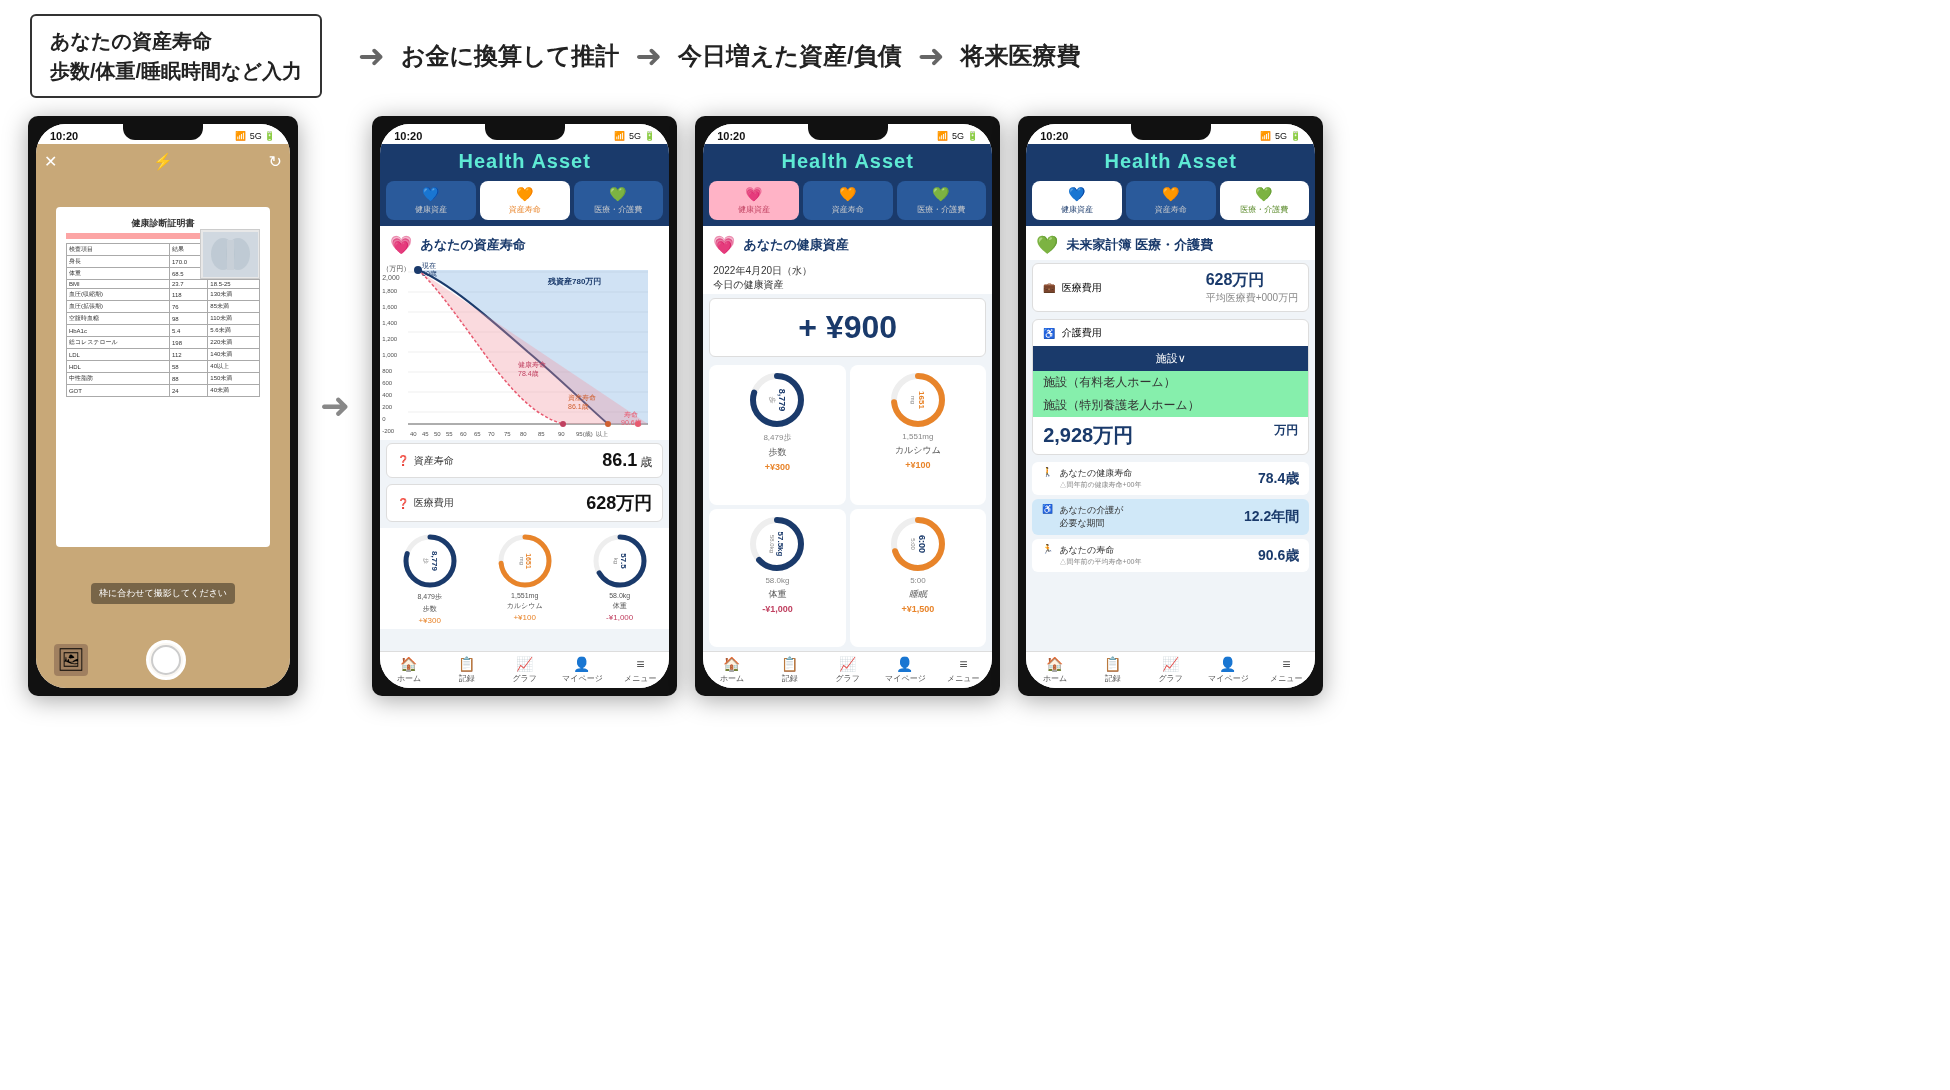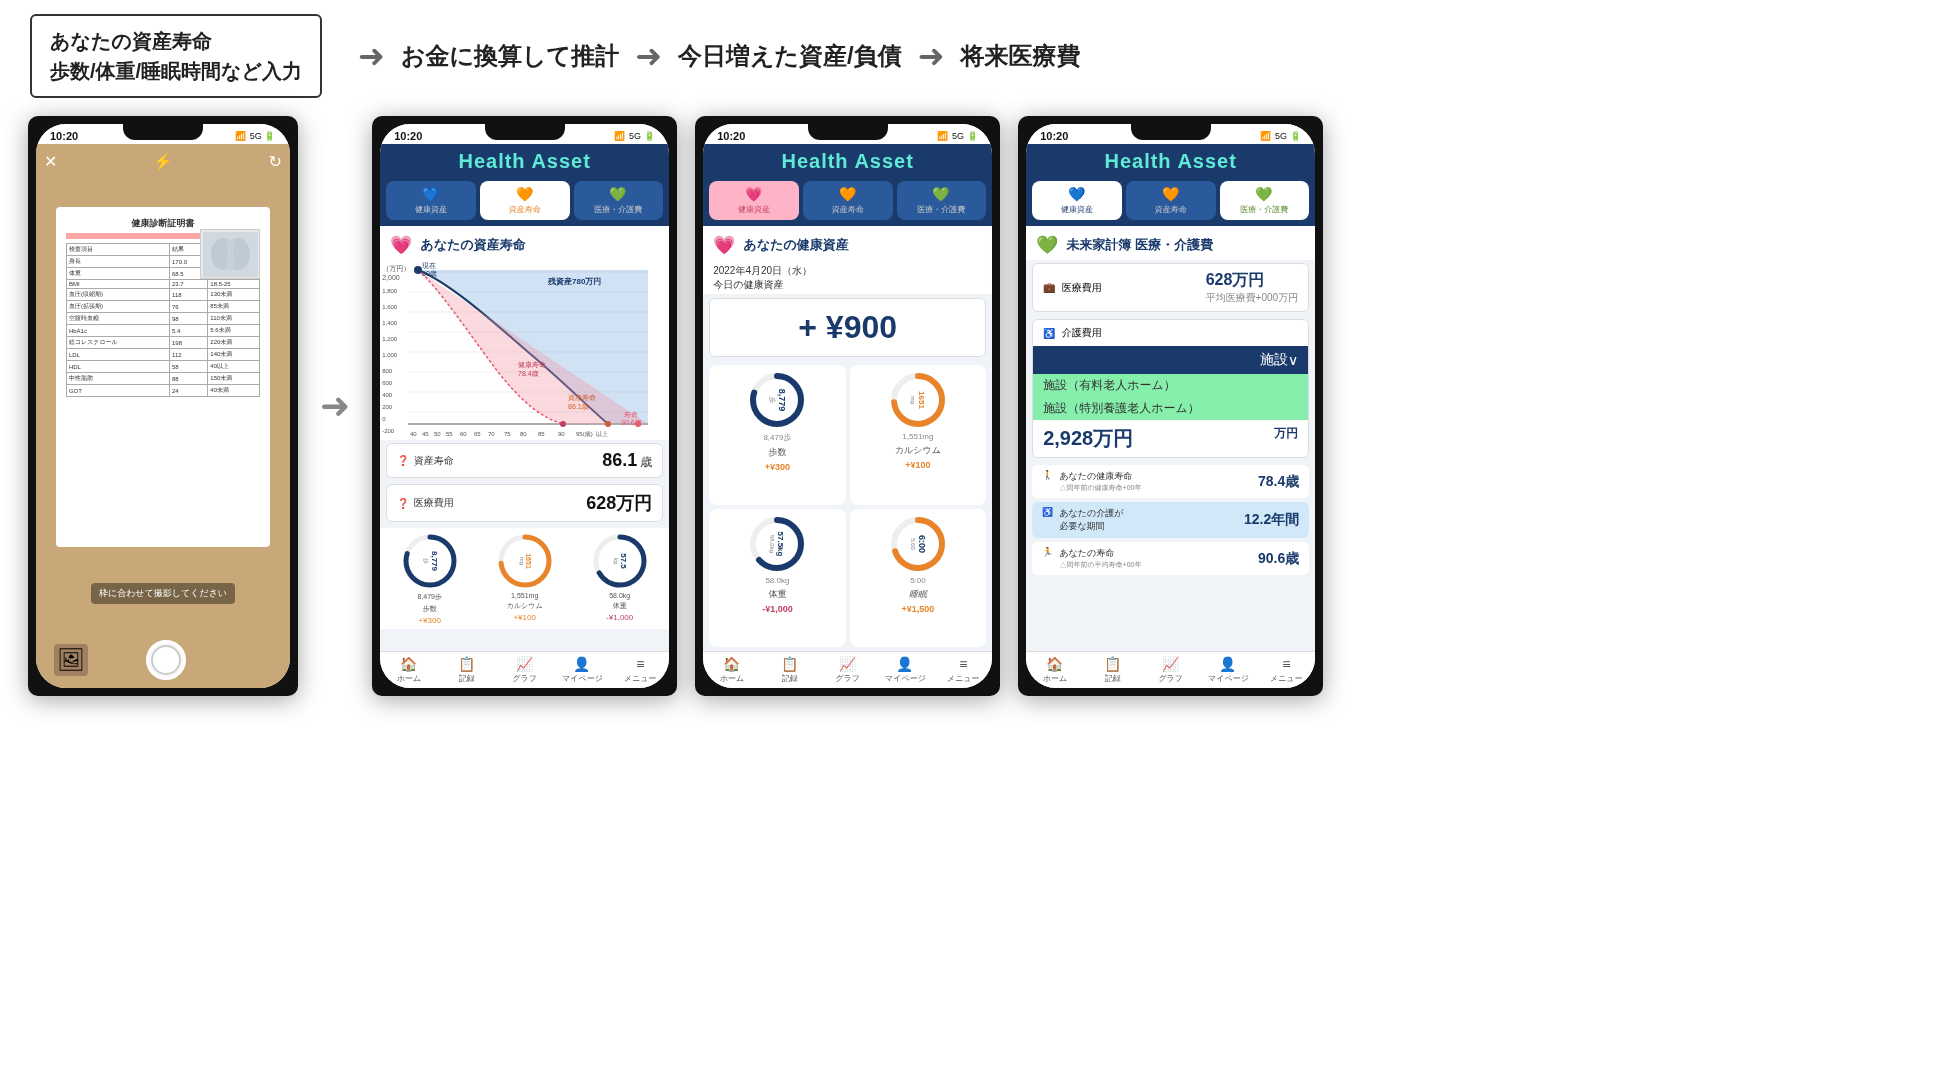--- a/index.html
+++ b/index.html
@@ -409,24 +409,24 @@
 
     .sub-text {
       font-size: 10px;
       color: #888;
     }
 
     .blue-header-row {
       background: #1a3a6b;
       color: #fff;
       display: flex;
-      justify-content: flex-end;
+      justify-content: center;
       align-items: center;
       padding: 5px 10px;
-      font-size: 14px;
+      font-size: 11px;
     }
 
     .facility-item {
       padding: 3px 10px;
       font-size: 12px;
       color: #333;
       background: #86efac;
     }
 
     .total-cost-row {

